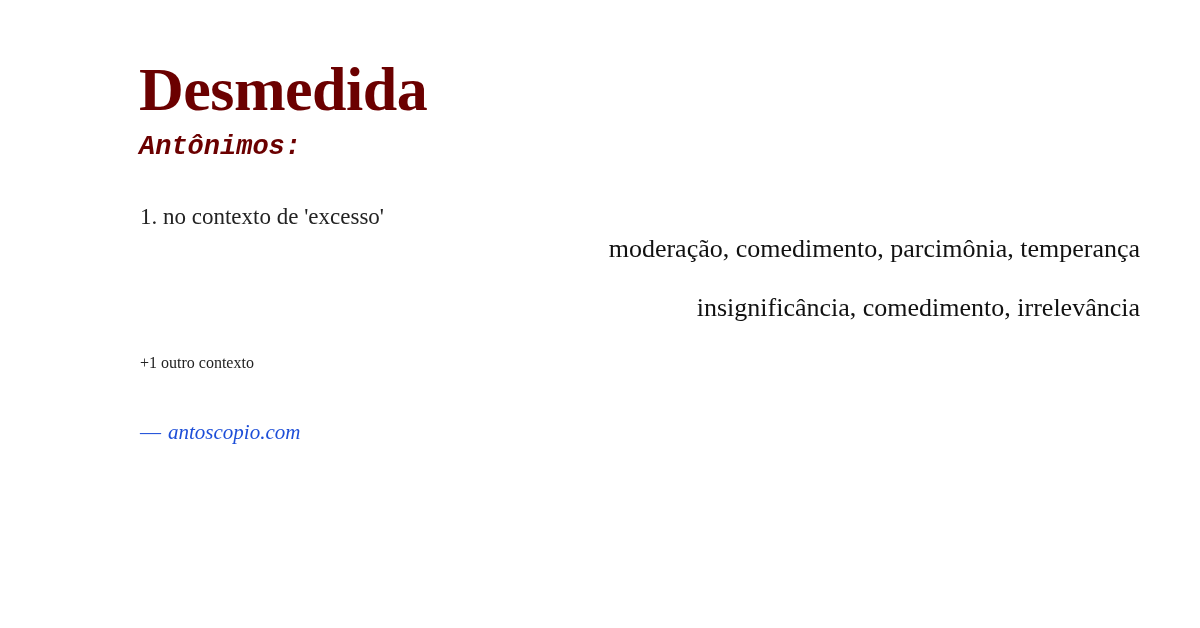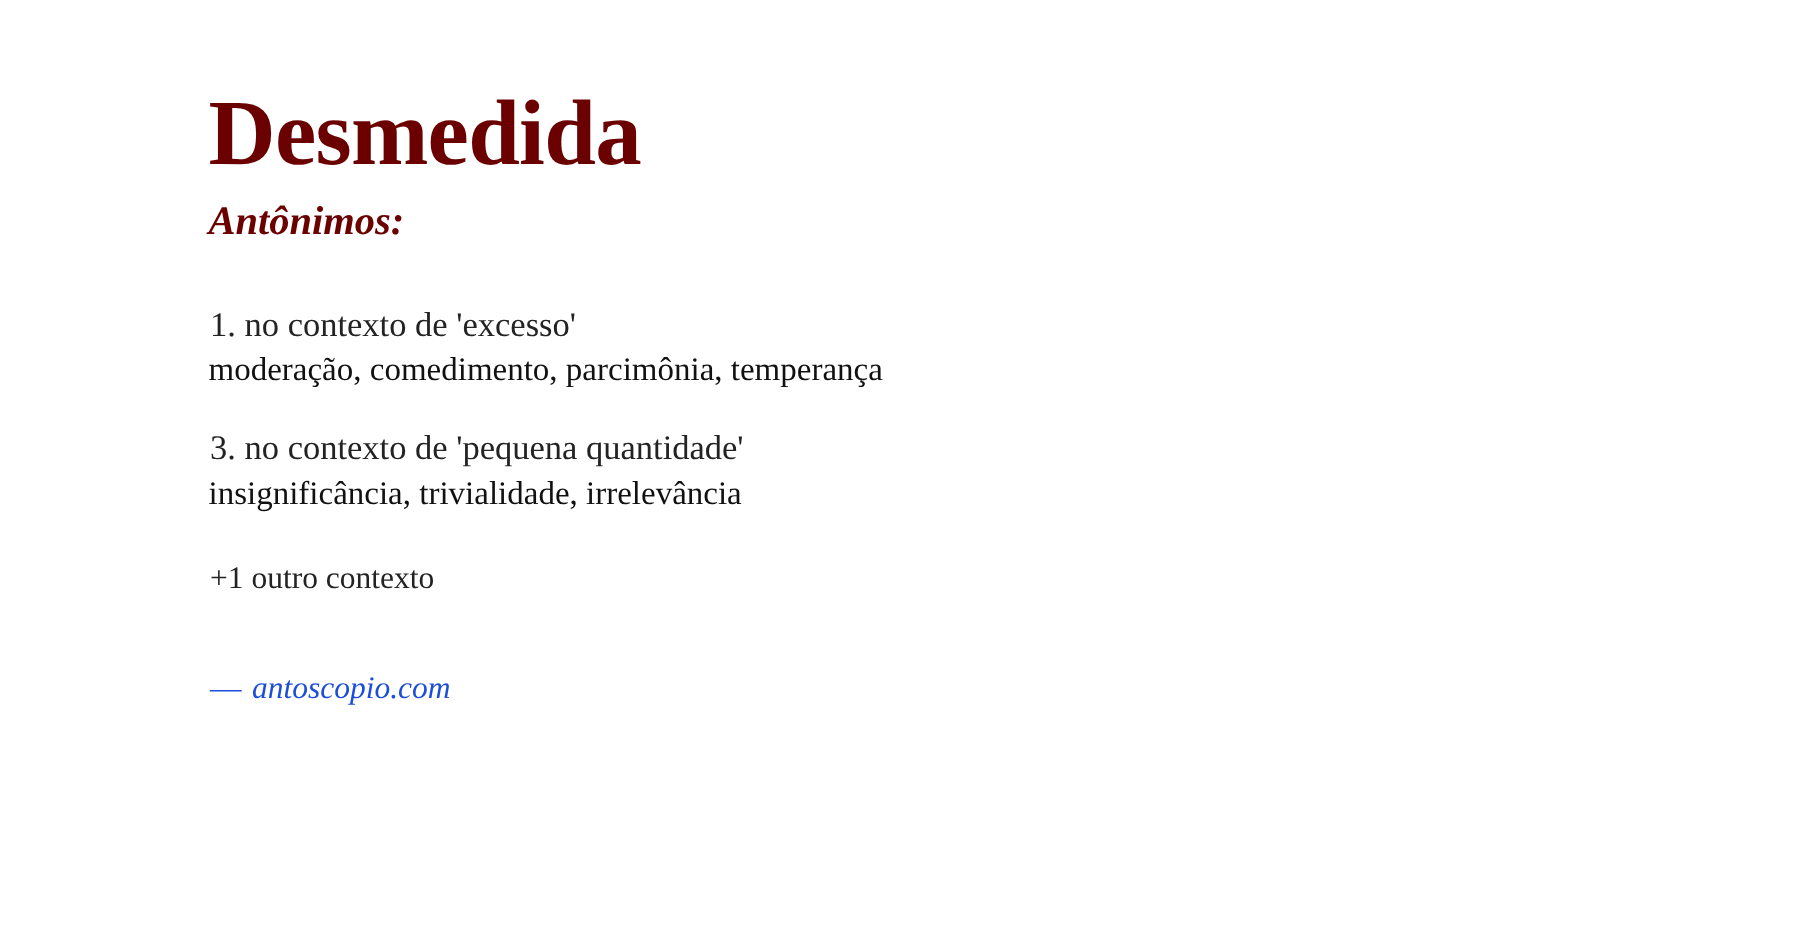--- a/index.html
+++ b/index.html
@@ -24,21 +24,21 @@
   .word-title {
     font-family: "Liberation Serif", "DejaVu Serif", serif;
     font-size: 62px;
     font-weight: bold;
     color: #6b0000;
     line-height: 1.08;
     margin: 0;
     letter-spacing: -0.5px;
   }
   .subtitle {
-    font-family: Liberation Serif, serif;
+    font-family: Liberation Mono, monospace;
     font-size: 27px;
     font-weight: bold;
     font-style: italic;
     color: #6b0000;
     margin: 10px 0 0 0;
     line-height: 1.1;
   }
   .senses {
     margin-top: 40px;
   }
@@ -47,28 +47,29 @@
   }
   .sense-context {
     font-family: "Liberation Serif", "DejaVu Serif", serif;
     font-size: 23px;
     color: #232323;
     line-height: 1.2;
     margin: 0 0 2px 1px;
   }
   .sense-terms {
     font-family: "Liberation Serif", "DejaVu Serif", serif;
-    font-size: 22px;
+    font-size: 26px;
     color: #111111;
     line-height: 1.28;
     margin: 0;
+    text-align: right;
   }
   .more-contexts {
     font-family: "Liberation Serif", "DejaVu Serif", serif;
-    font-size: 21px;
+    font-size: 16px;
     color: #232323;
     margin: 30px 0 0 1px;
   }
   .source {
     font-family: "Liberation Serif", "DejaVu Serif", serif;
     font-style: italic;
     font-size: 21px;
     color: #1d4ed8;
     margin: 48px 0 0 1px;
   }
@@ -88,22 +89,21 @@
 
   <div class="senses">
 
     <div class="sense">
       <div class="sense-context">1. no contexto de 'excesso'</div>
       <div class="sense-terms">moderação, comedimento, parcimônia, temperança</div>
     </div>
 
 
     <div class="sense">
-      <div class="sense-context">3. no contexto de 'pequena quantidade'</div>
-      <div class="sense-terms">insignificância, trivialidade, irrelevância</div>
+      <div class="sense-terms">insignificância, comedimento, irrelevância</div>
     </div>
 
   </div>
 
   <div class="more-contexts">+1 outro contexto</div>
 
   <div class="source">
     <span class="dash">—</span><span>antoscopio.com</span>
   </div>
 

